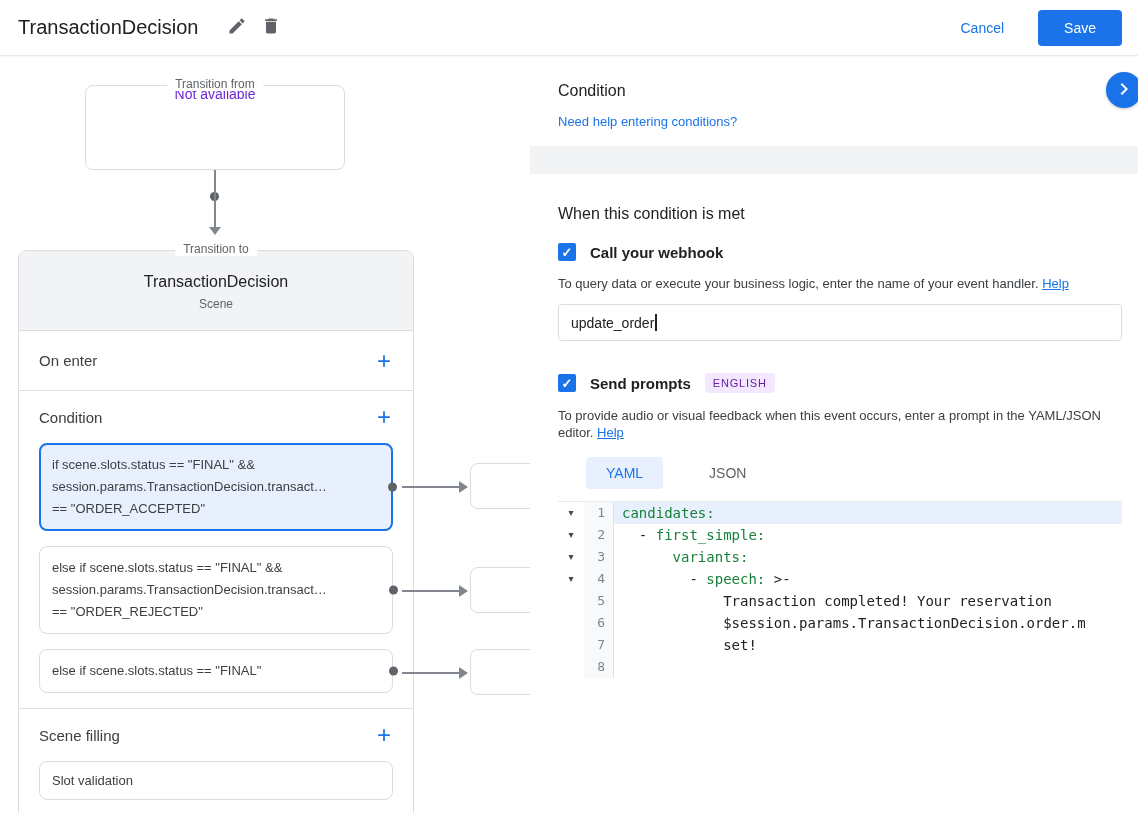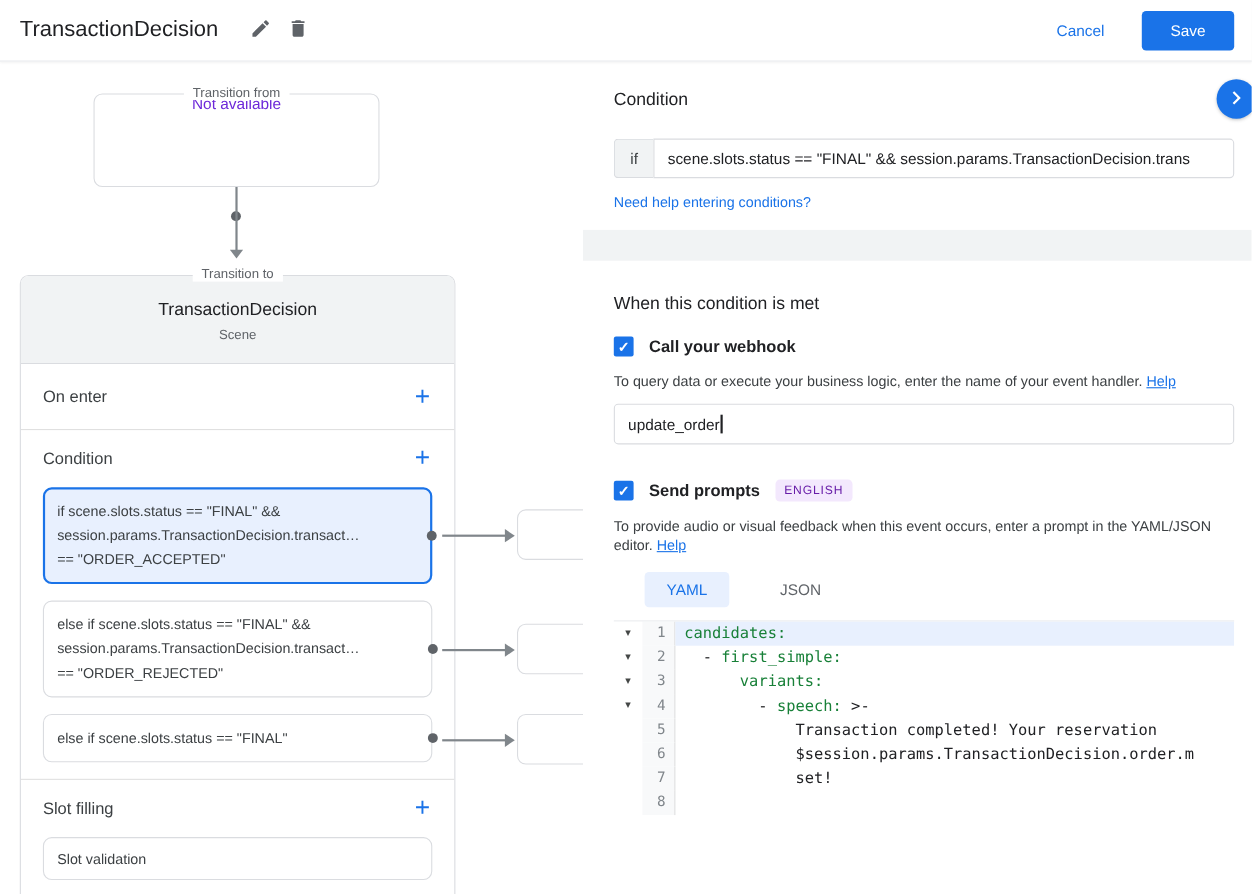--- a/index.html
+++ b/index.html
@@ -181,21 +181,21 @@
             </div>
             <div class="cond-item">
               <div class="cond-line">else if scene.slots.status == "FINAL"</div>
               <span class="dot"></span>
             </div>
           </div>
       </div>
 
       <div class="sec-slot">
         <div class="sec-head">
-          <span class="sec-label">Slot filling</span>
+          <span class="sec-label">Scene filling</span>
           <button class="add-btn">+</button>
         </div>
         <div id="slot-items">
             <div class="slot-item">Slot validation</div>
           </div>
       </div>
     </div>
 
     <div class="h-arrow a1"></div>
     <div class="h-arrow a2"></div>
@@ -207,24 +207,20 @@
 
   <aside class="panel">
     <button class="panel-toggle">
       <span><svg width="24" height="24" viewBox="0 0 24 24">
             <path d="M10 6L8.59 7.41 13.17 12l-4.58 4.59L10 18l6-6z"></path>
           </svg></span>
     </button>
     <div class="panel-inner">
       <h2 class="panel-title">Condition</h2>
 
-      <div class="if-row">
-        <div class="if-prefix">if</div>
-        <div class="if-value">scene.slots.status == "FINAL" &amp;&amp; session.params.TransactionDecision.trans</div>
-      </div>
       <a class="link conditions-help">Need help entering conditions?</a>
 
       <div class="section-divider"></div>
 
       <h2 class="when-title">When this condition is met</h2>
 
       <div class="check-row">
         <span class="checkbox">✓</span>
         <span class="check-label">Call your webhook</span>
       </div>

